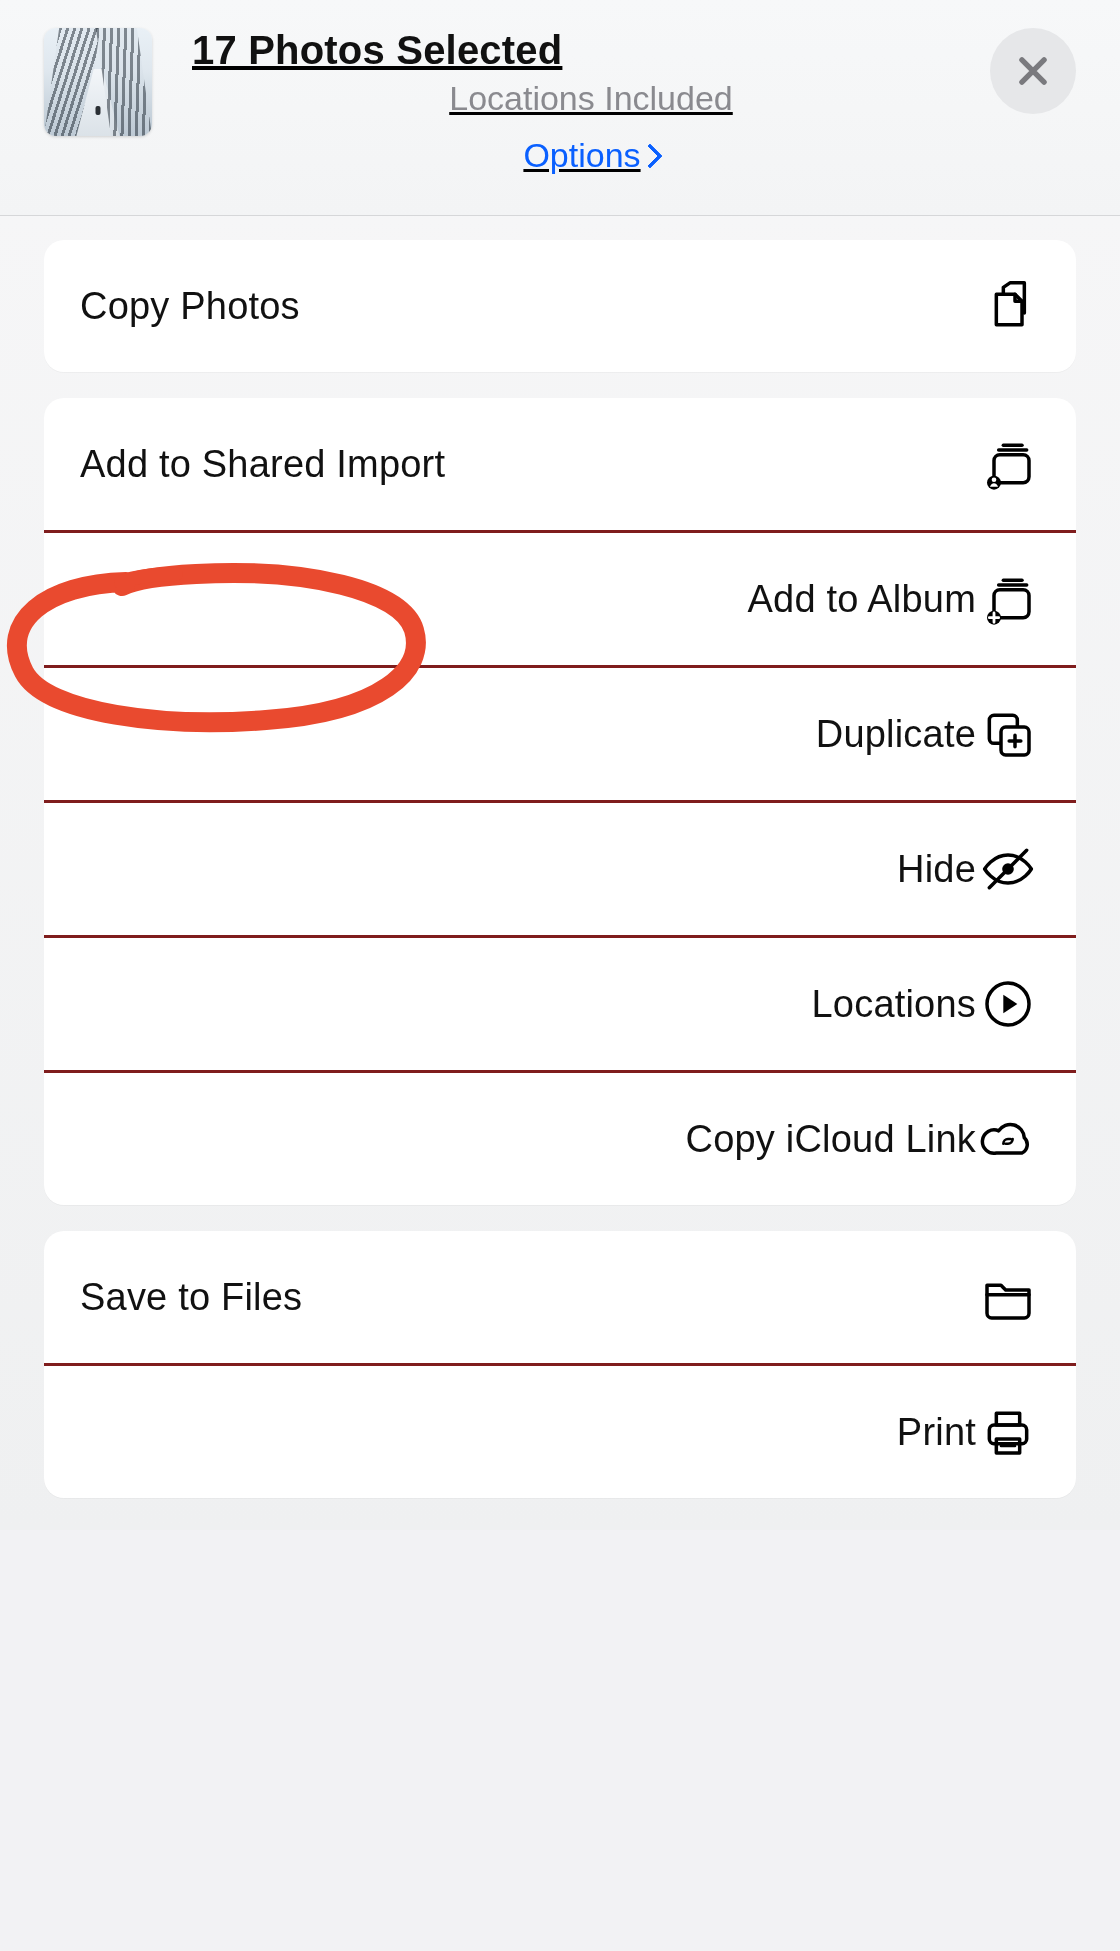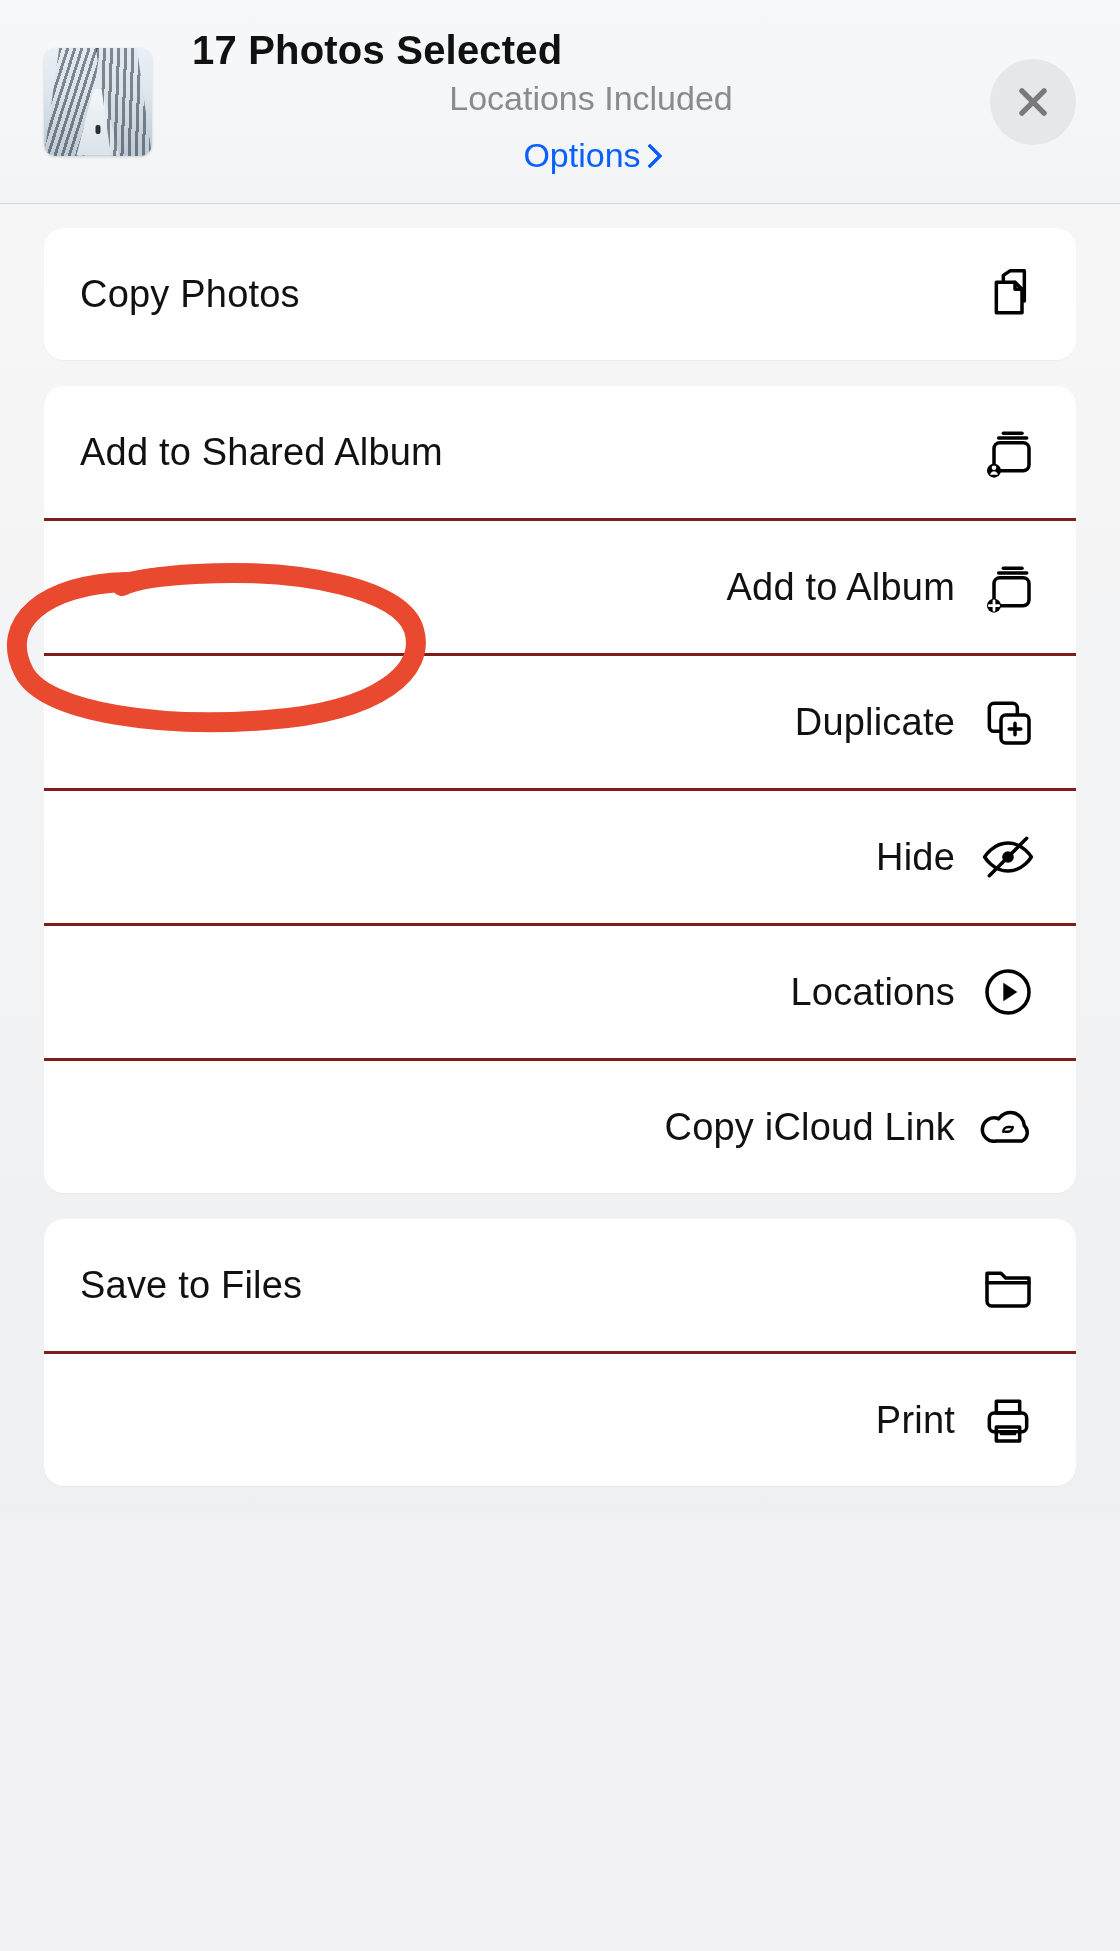--- a/index.html
+++ b/index.html
@@ -3,24 +3,25 @@
 <meta charset="utf-8">
 <style>
   * { box-sizing: border-box; margin: 0; padding: 0; }
   html, body { width: 1120px; background: #f2f2f4; font-family: -apple-system, "Helvetica Neue", Arial, sans-serif; }
   body { position: relative; }
 
   .sheet { width: 1120px; position: relative; background: linear-gradient(#f7f7f8, #eff0f1); }
 
   
   .header {
-    display: flex; align-items: center;
-    padding: 28px 44px 28px 44px;
+    display: flex; align-items: flex-start;
+    padding: 28px 44px 40px 44px;
     border-bottom: 1px solid #d6d7d9;
     background: linear-gradient(#f7f8f9, #f3f4f5);
+    text-decoration: underline;
   }
   .thumb {
     width: 108px; height: 108px; border-radius: 12px; margin-right: 40px;
     background: linear-gradient(180deg,#e9f0f6 0%,#dfe7ee 40%,#bac7d2 100%);
     position: relative; overflow: hidden; box-shadow: 0 1px 3px rgba(0,0,0,.15);
   }
   .thumb::before, .thumb::after { content:""; position:absolute; top:0; width:38%; height:100%;
     background: repeating-linear-gradient(100deg, rgba(40,50,60,.55) 0 3px, rgba(200,210,220,.2) 3px 7px);
   }
   .thumb::before { left:0; transform: skewX(-8deg); transform-origin: bottom left; }
@@ -36,21 +37,21 @@
   .chevron { width: 18px; height: 18px; border-right: 4px solid #0a60ff; border-top: 4px solid #0a60ff; transform: rotate(45deg); border-radius:1px; }
 
   .close-btn { width: 86px; height: 86px; border-radius: 50%; background:#e6e7e9; display:flex; align-items:center; justify-content:center; }
   .close-btn svg { width:38px; height:38px; }
 
   .container { padding: 24px 44px 0 44px; }
 
   .group { background:#fff; border-radius: 20px; overflow:hidden; margin-bottom: 26px; box-shadow: 0 1px 0 rgba(0,0,0,.03); }
   .row {
     display:flex; align-items:center; justify-content:space-between;
-    padding: 34px 36px; min-height: 112px; gap: 21px;
+    padding: 34px 36px; min-height: 112px;
   }
   .row + .row { border-top: 3px solid #7f1d1d; justify-content: flex-end; }
   .row .label { font-size: 38px; color:#111; letter-spacing:.2px; }
   .row .icon { width: 64px; height: 64px; display:flex; align-items:center; justify-content:center; color:#000; }
   .row .icon svg { width: 56px; height: 56px; stroke:#000; }
 
   
   .annot {
     position:absolute; pointer-events:none;
     left: 6px; top: 552px; width: 560px; height: 190px;
@@ -97,21 +98,21 @@
             <path d="M14 14h16l6 6v20H14z"></path>
             <path d="M30 14v6h6"></path>
             <path d="M20 14V8l6-4h12v26"></path>
           </svg>
         </span>
       </div>
     </div>
 
     <div class="group">
       <div class="row">
-        <span class="label">Add to Shared Album</span>
+        <span class="label">Add to Shared Import</span>
         <span class="icon">
           <svg viewBox="0 0 48 48" fill="none" stroke-width="3" stroke-linejoin="round" stroke-linecap="round">
             <rect x="12" y="16" width="30" height="24" rx="5"></rect>
             <path d="M16 12h24"></path>
               <path d="M20 8h16"></path>
             <circle cx="12" cy="40" r="6" fill="#000" stroke="none"></circle>
             <circle cx="12" cy="37.5" r="2" fill="#fff" stroke="none"></circle>
             <path d="M8.5 43.5c.8-2 2.2-3 3.5-3s2.7 1 3.5 3" fill="#fff" stroke="none"></path>
           </svg>
         </span>

